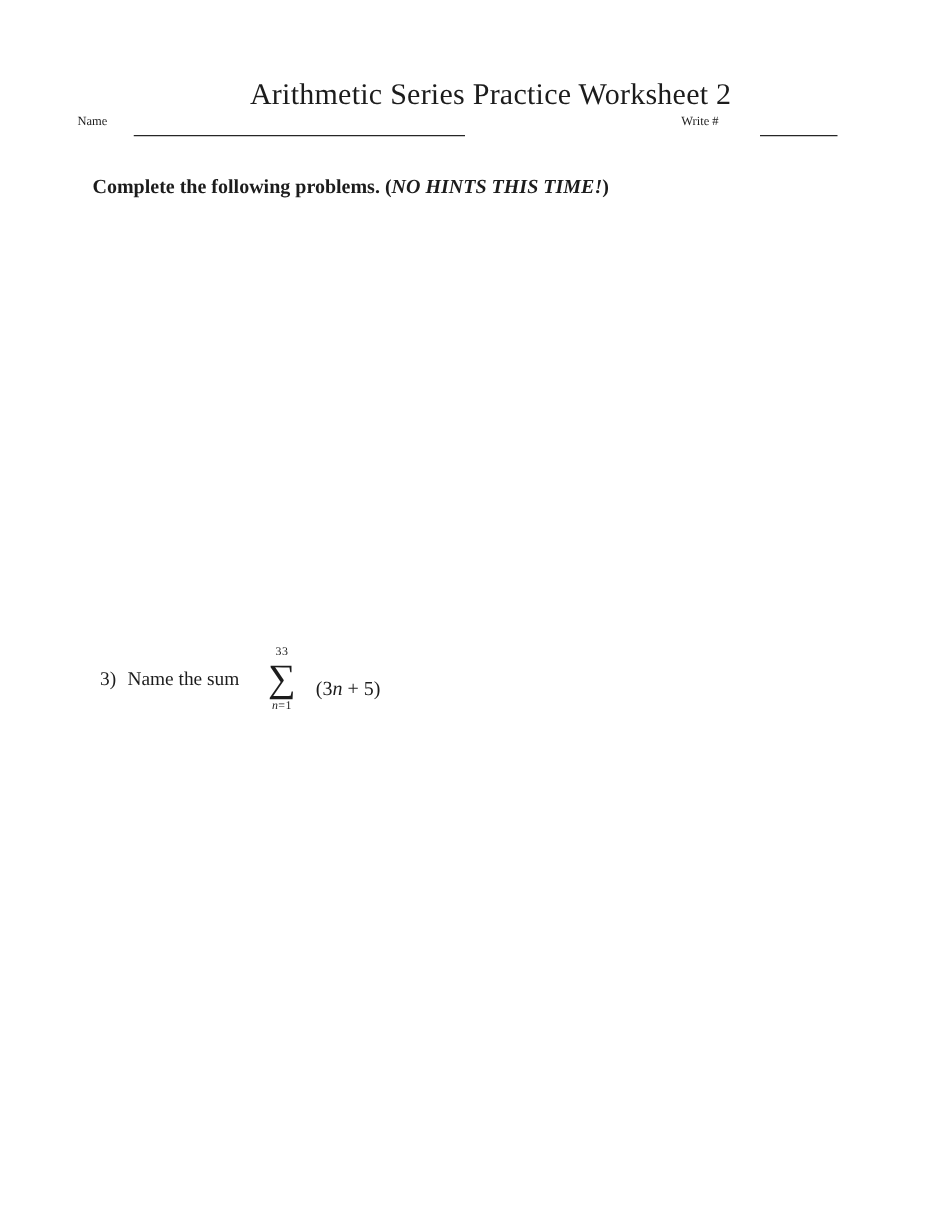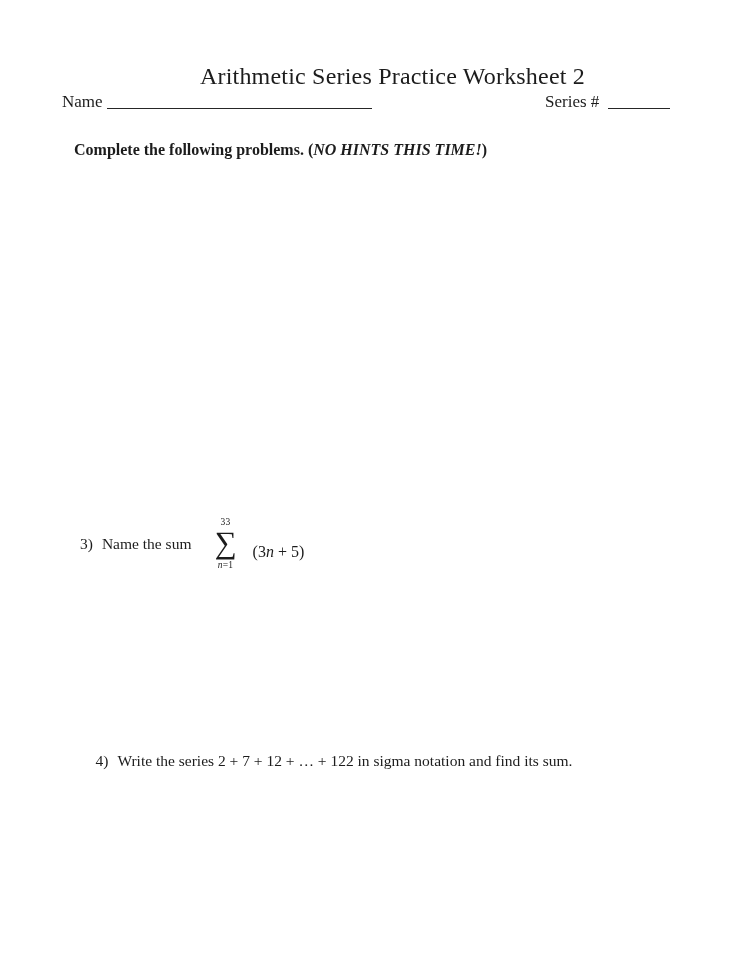--- a/index.html
+++ b/index.html
@@ -23,21 +23,21 @@
     width: 100%;
     margin: 18px;
     text-align: center;
     font-size: 24px;
     font-weight: normal;
     line-height: 1.2;
     letter-spacing: 0.2px;
   }
   .field-label {
     position: absolute;
-    font-size: 17px;
+    font-size: 10px;
     line-height: 1.2;
   }
   .name-label   { left: 62px;  top: 92px; }
   .period-label { left: 545px; top: 92px; }
   .blank-line {
     position: absolute;
     height: 0;
     border-bottom: 1.6px solid #262626;
   }
   .name-blank   { left: 107px; top: 108px; width: 265px; }
@@ -92,34 +92,31 @@
 </head>
 <body>
 
 <div class="page">
 
   <h1 class="title">Arithmetic Series Practice Worksheet 2</h1>
 
   <span class="field-label name-label">Name</span>
   <span class="blank-line name-blank"></span>
 
-  <span class="field-label period-label">Series #</span>
+  <span class="field-label period-label">Write #</span>
   <span class="blank-line period-blank"></span>
 
   <p class="instructions"><span>Complete the following problems. (</span><span class="emph">NO HINTS THIS TIME!</span><span>)</span></p>
 
 
 
   <div class="problem p3">
     <span class="pnum">3)</span><span class="prefix">Name the sum</span>
     <span class="sigma-stack">
       <span class="sigma-upper">33</span>
       <span class="sigma-symbol">∑</span>
       <span class="sigma-lower"><span class="var">n</span><span>=1</span></span>
     </span>
     <span class="expr"><span>(3</span><span class="var">n</span><span> + 5)</span></span>
   </div>
 
-  <div class="problem p4">
-    <span class="pnum">4)</span><span>Write the series 2 + 7 + 12 + … + 122 in sigma notation and find its sum.</span>
-  </div>
 
 </div>
 
 </body></html>

